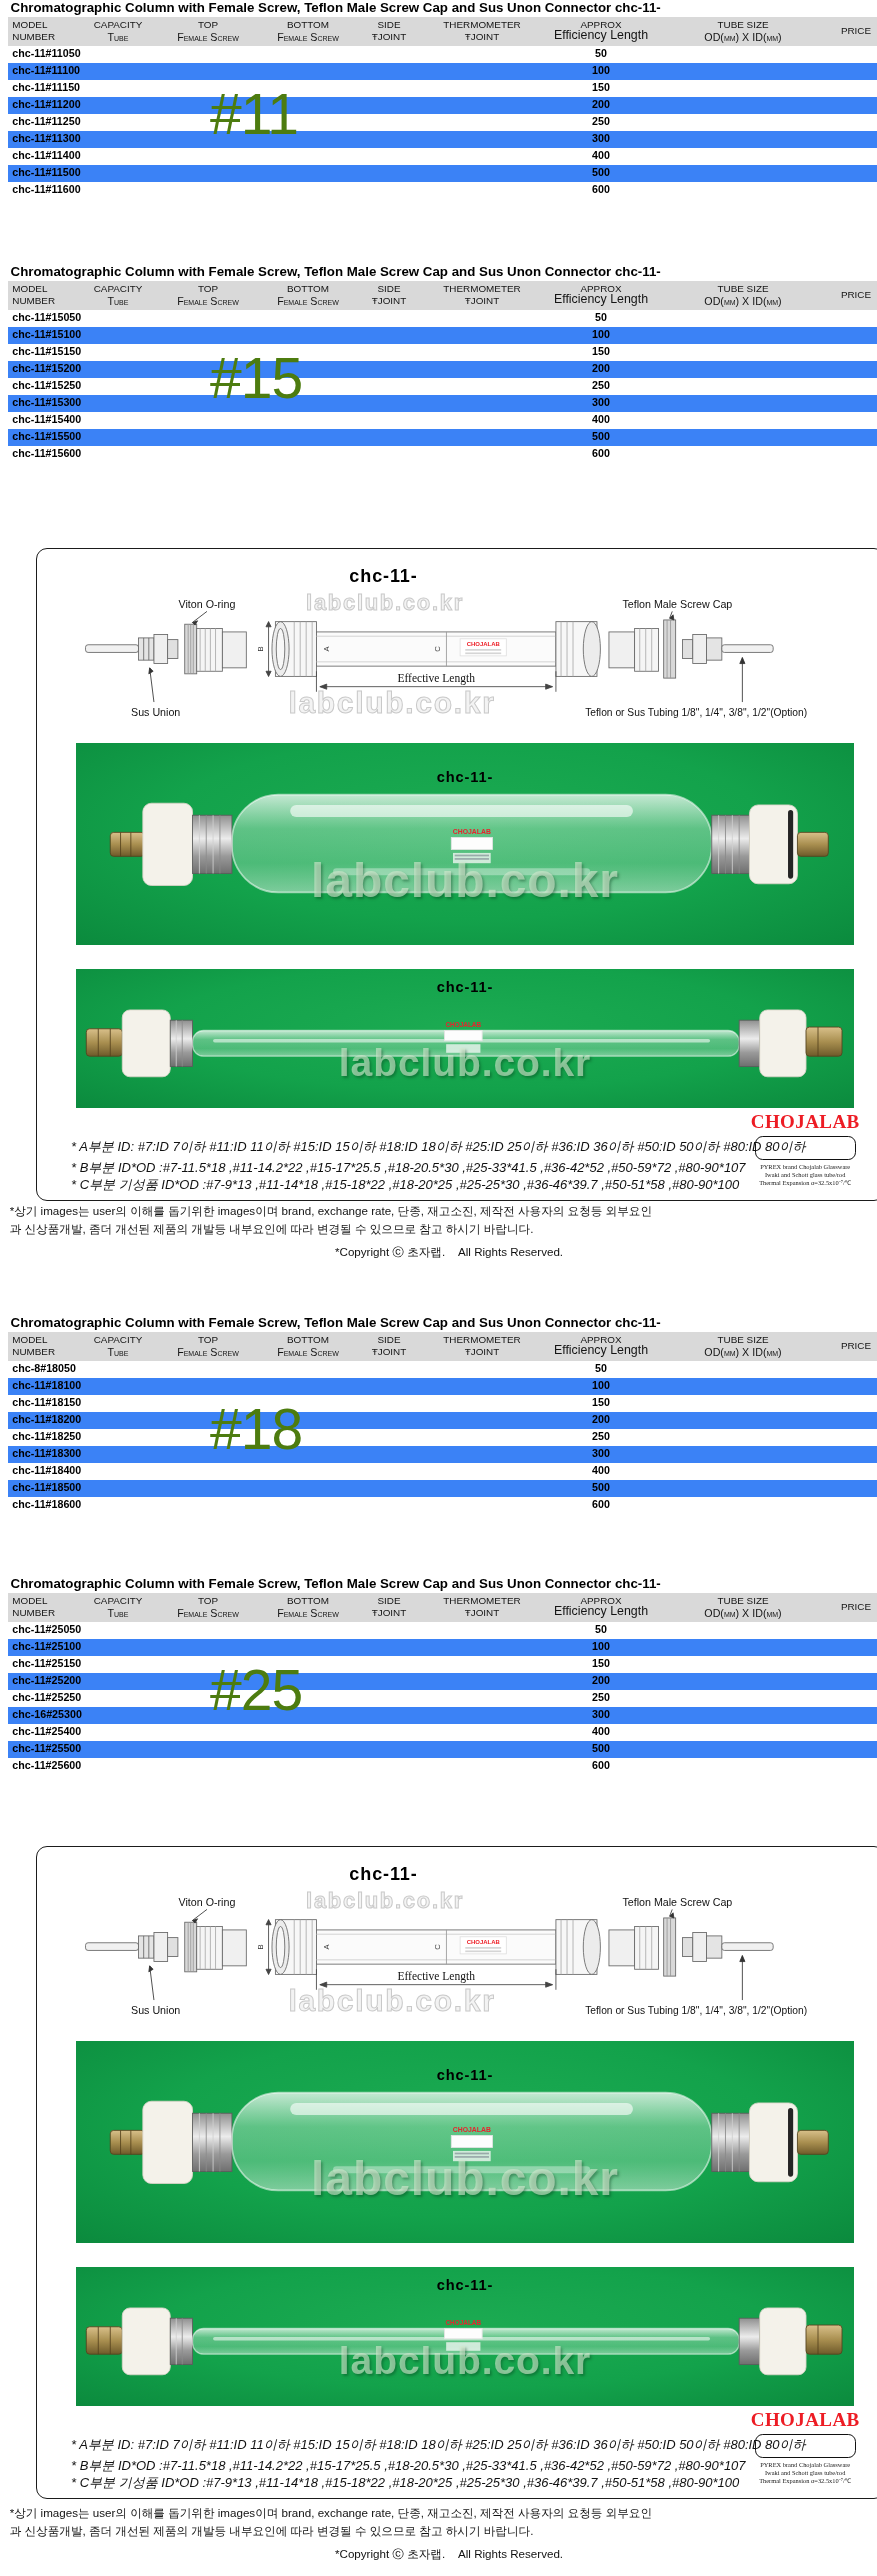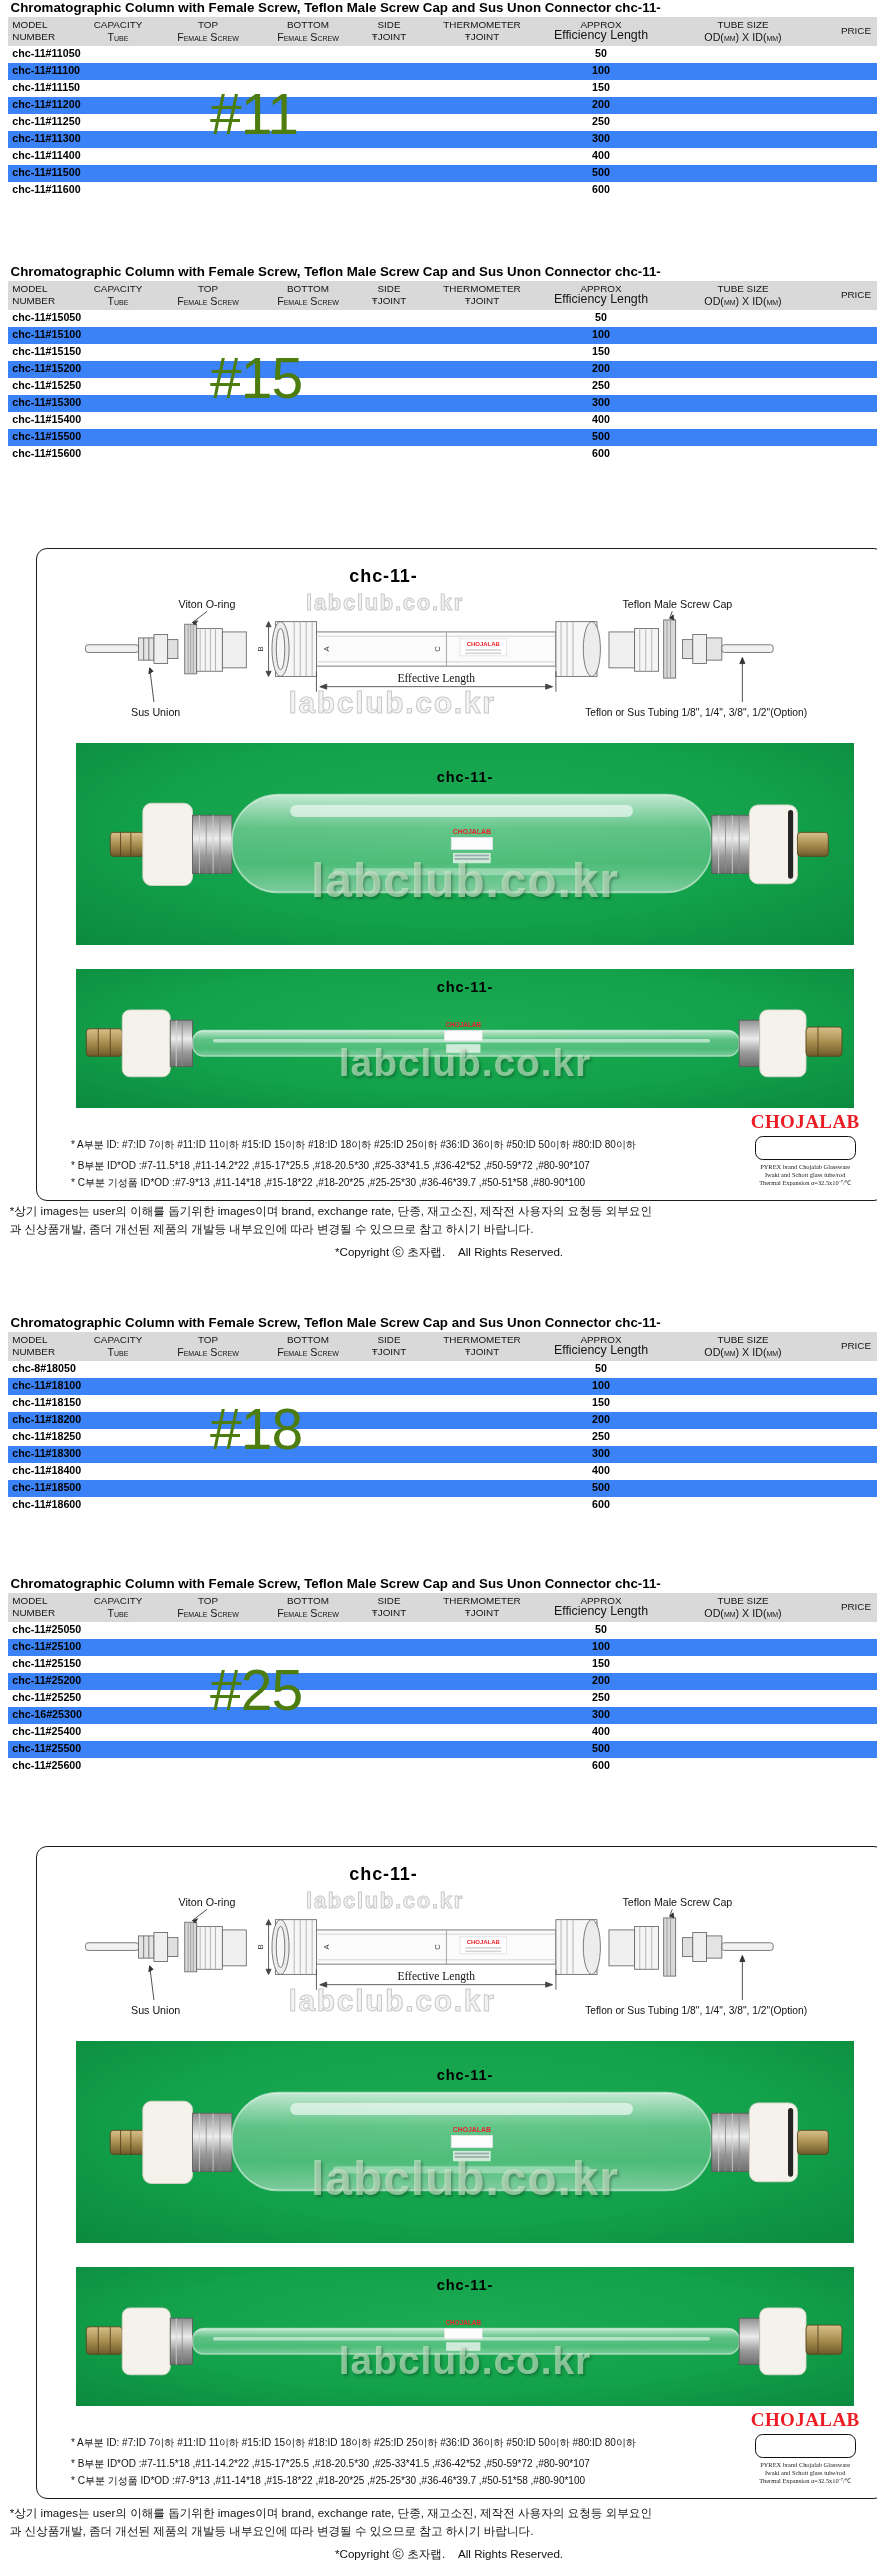--- a/index.html
+++ b/index.html
@@ -44,21 +44,21 @@
   .photo1 .photo-title{top:26px;}
   .photo2 .photo-title{top:10.3px;}
   .photo svg{position:absolute;left:0;}
   .photo1 svg{top:36px;width:778px;height:129px;}
   .photo2 svg{top:22px;width:778px;height:103px;}
   .photo-wm{position:absolute;left:0;right:0;text-align:center;font-weight:bold;letter-spacing:0.9px;
             color:rgba(212,232,206,0.62);text-shadow:1.7px 1.7px 2.6px rgba(0,50,20,0.35);}
   .photo1 .photo-wm{top:110px;font-size:48px;}
   .photo2 .photo-wm{top:72px;font-size:39px;}
 
-  .note{position:absolute;left:34px;font-size:10px;color:#111;white-space:nowrap;}
+  .note{position:absolute;left:34px;font-size:13px;color:#111;white-space:nowrap;font-style:italic;}
   .n1{top:589px;}.n2{top:610px;}.n3{top:627px;}
   .logo-block{position:absolute;right:10.3px;top:562px;width:137px;text-align:center;}
   .logo-name{font-family:"Liberation Serif",serif;font-weight:bold;font-size:19px;color:#ed1c24;letter-spacing:0.4px;}
   .logo-box{width:99px;height:22px;border:1.7px solid #111;border-radius:7.7px;margin:2.6px auto 3.4px;}
   .logo-line{font-family:"Liberation Serif",serif;font-size:6.4px;line-height:8.1px;color:#222;white-space:nowrap;}
 
   
   .foot-line{margin-left:1.7px;font-size:11.6px;color:#111;white-space:nowrap;}
   .foot-line + .foot-line{margin-top:3.4px;}
   .foot-copy{margin-top:7.7px;margin-left:5.1px;font-size:11.6px;color:#111;white-space:pre;text-align:center;}

